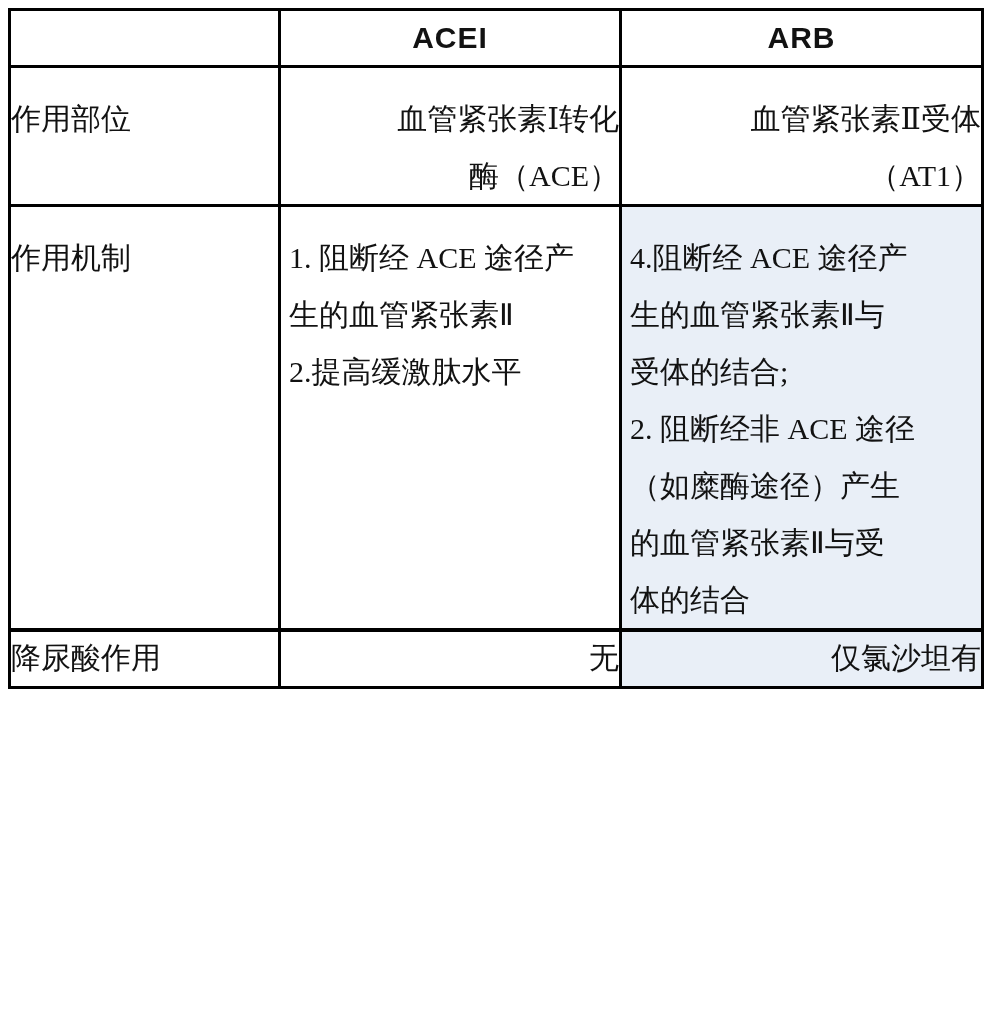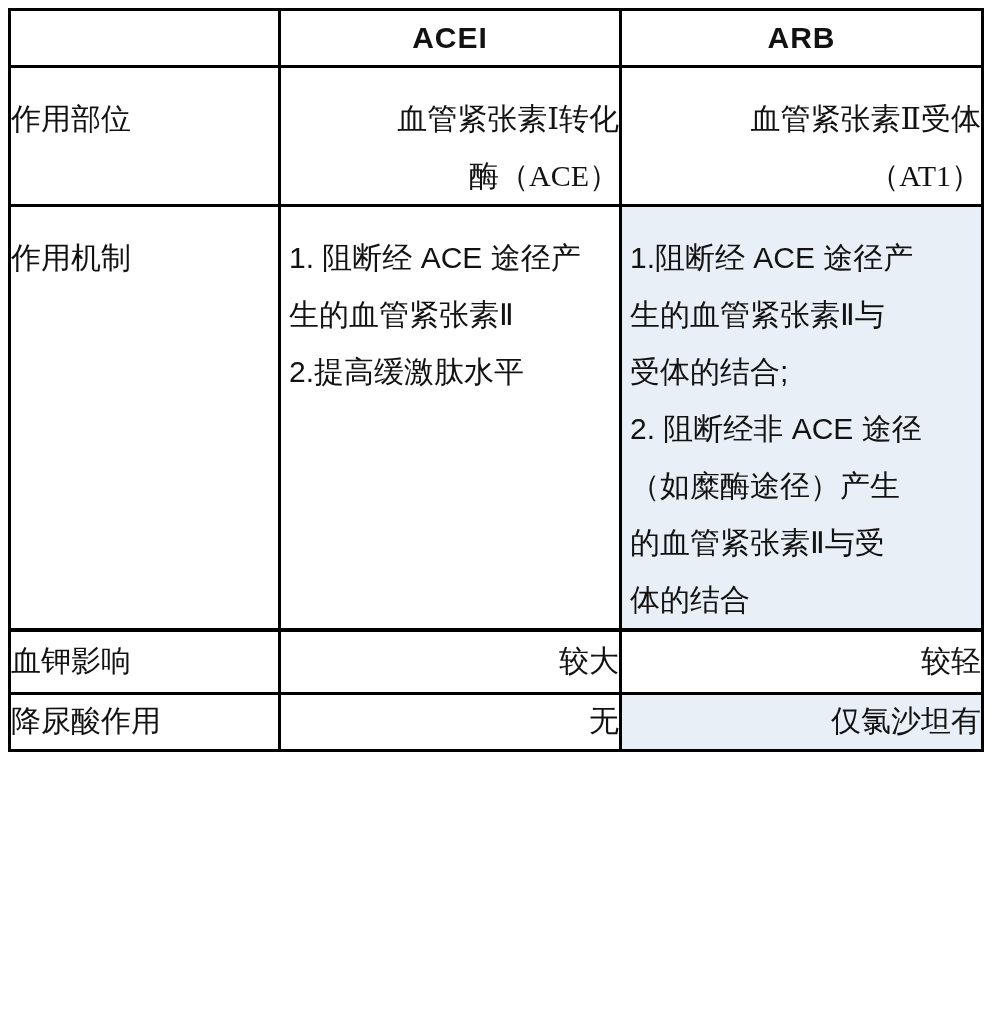--- a/index.html
+++ b/index.html
@@ -69,21 +69,21 @@
   tr.row-2 td.value-cell {
     text-align: left;
     padding-left: 8px;
     padding-right: 2px;
   }
   tr.row-2 td, tr.row-6 td { border-bottom-width: 4px; }
   td.small-label { font-size: 26px; }
   td.hl { background: var(--hl, #e9eff7); }
   
   td.value-cell { font-family: "Liberation Serif", "DejaVu Serif", serif; }
-  tr.row-2 td.value-cell { font-family: Liberation Sans, sans-serif; }
+  tr.row-2 td.value-cell { font-family: Liberation Serif, serif; }
 
   #accent-bar {
     position: absolute;
     left: 292px;
     top: 1019px;
     width: 155px;
     height: 6px;
     background: var(--accent, #6b2177);
   }
 </style>
@@ -110,32 +110,27 @@
           <td class="value-cell">血管紧张素Ⅰ转化
 酶（ACE）</td>
           <td class="value-cell">血管紧张素Ⅱ受体
 （AT1）</td>
         </tr>
         <tr class="row-2 va-top">
           <td class="label-cell">作用机制</td>
           <td class="value-cell">1. 阻断经 ACE 途径产
 生的血管紧张素Ⅱ
 2.提高缓激肽水平</td>
-          <td class="value-cell hl">1.阻断经 ACE 途径产
+          <td class="value-cell hl">4.阻断经 ACE 途径产
 生的血管紧张素Ⅱ与
 受体的结合;
 2. 阻断经非 ACE 途径
 （如糜酶途径）产生
 的血管紧张素Ⅱ与受
 体的结合</td>
-        </tr>
-        <tr class="row-5">
-          <td class="label-cell">血钾影响</td>
-          <td class="value-cell">较大</td>
-          <td class="value-cell">较轻</td>
         </tr>
         <tr class="row-7">
           <td class="label-cell">降尿酸作用</td>
           <td class="value-cell">无</td>
           <td class="value-cell hl">仅氯沙坦有</td>
         </tr>
       </tbody>
   </table>
 
   <div id="accent-bar"></div>

